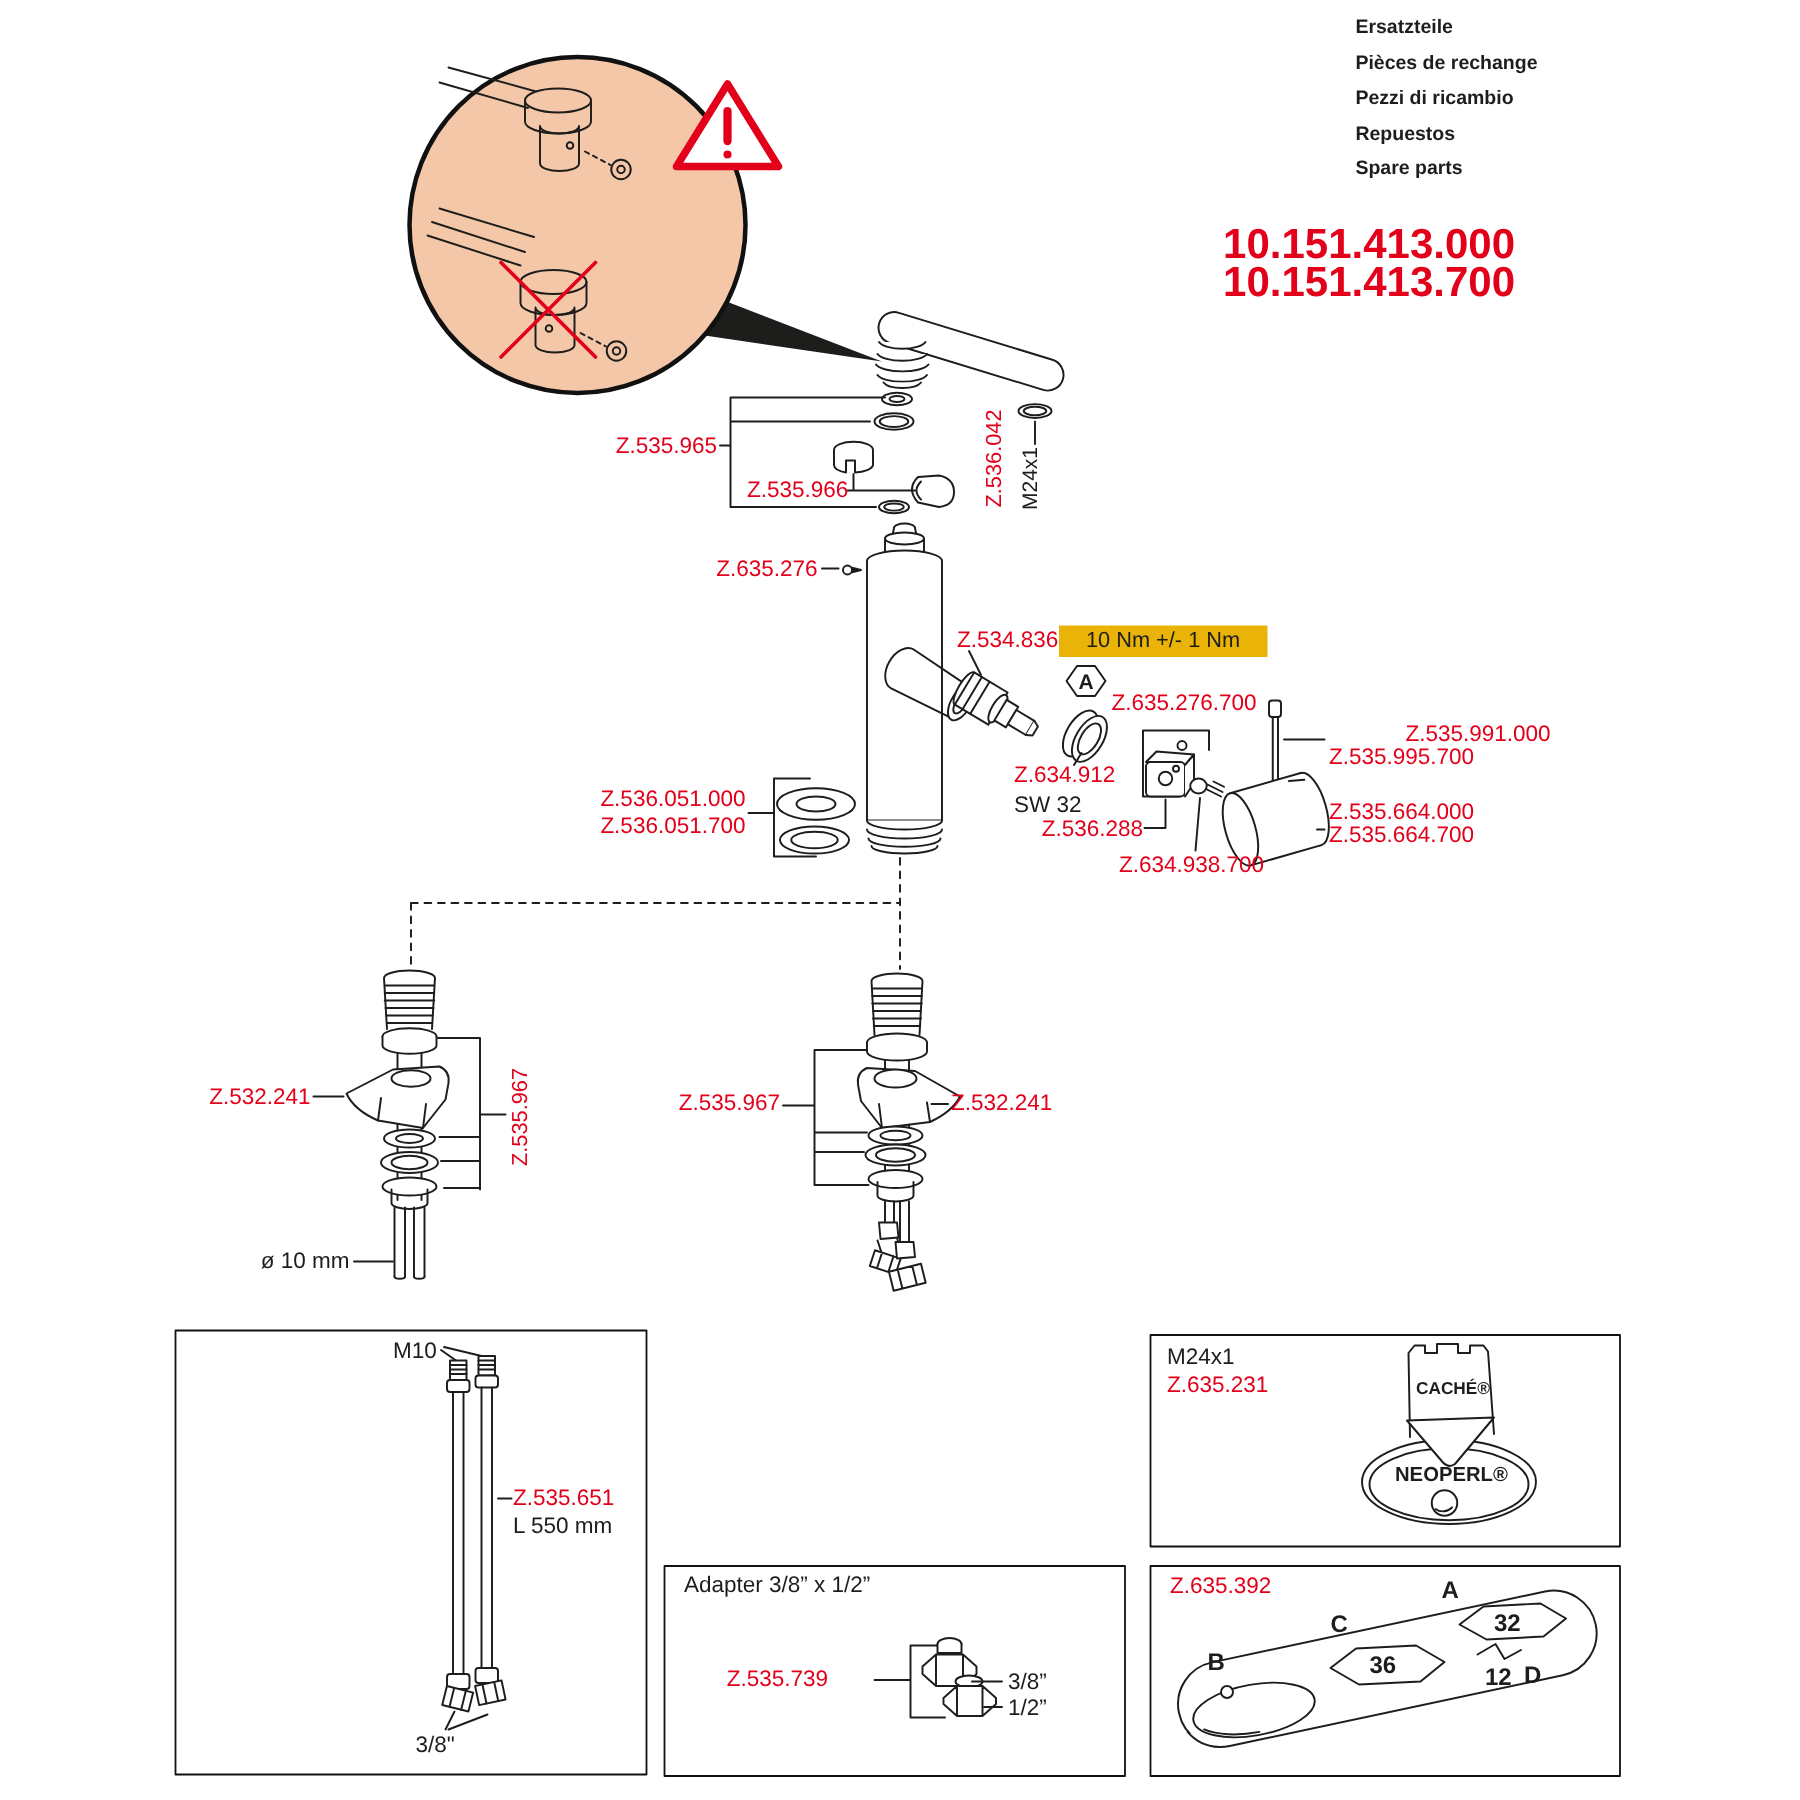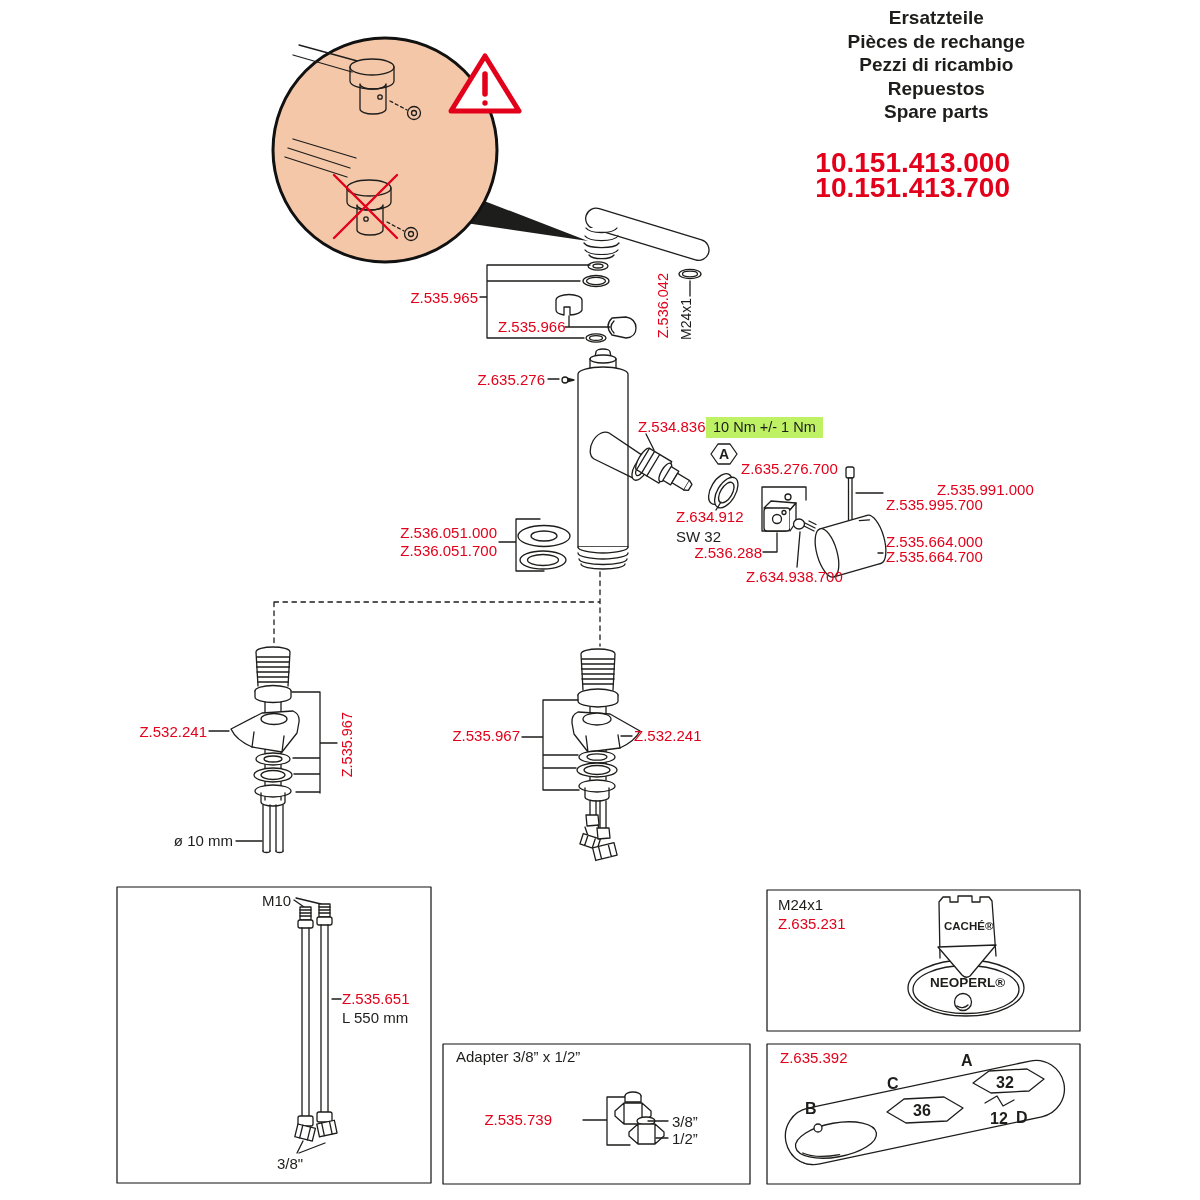--- a/index.html
+++ b/index.html
@@ -2,23 +2,23 @@
 <html><head>
 <meta charset="utf-8">
 <style>
   html,body{margin:0;padding:0;background:#fff;}
   .stage{position:relative;width:1200px;height:1200px;background:#fff;
          font-family:"Liberation Sans",sans-serif;color:#1d1d1b;overflow:hidden;}
   svg{position:absolute;left:0;top:0;z-index:1;}
   .lbl{position:absolute;z-index:2;white-space:nowrap;font-size:15px;line-height:1.15;}
   .red{color:#e2001a;text-align:center;}
   .vert{writing-mode:vertical-rl;transform:rotate(180deg);font-size:14.5px;}
-  .langs{right:175px;top:6px;text-align:center;font-size:19px;font-weight:700;line-height:23.5px;}
+  .langs{right:175px;top:6px;text-align:left;font-size:13px;font-weight:700;line-height:23.5px;}
   .nums{right:190px;top:150px;text-align:right;font-size:28px;font-weight:700;line-height:25px;}
-  .torque{background:#bef264;padding:2px 7px;font-size:14.5px;}
+  .torque{background:#eab308;padding:2px 18px;font-size:14.5px;}
   .hexlbl{width:26px;text-align:center;font-size:14px;font-weight:600;}
   .wl{font-size:16px;font-weight:600;}
   .brand{font-weight:600;}
 </style>
 </head>
 <body>
 
 <div class="stage">
 
 <svg width="1200" height="1200" viewBox="0 0 1200 1200">

